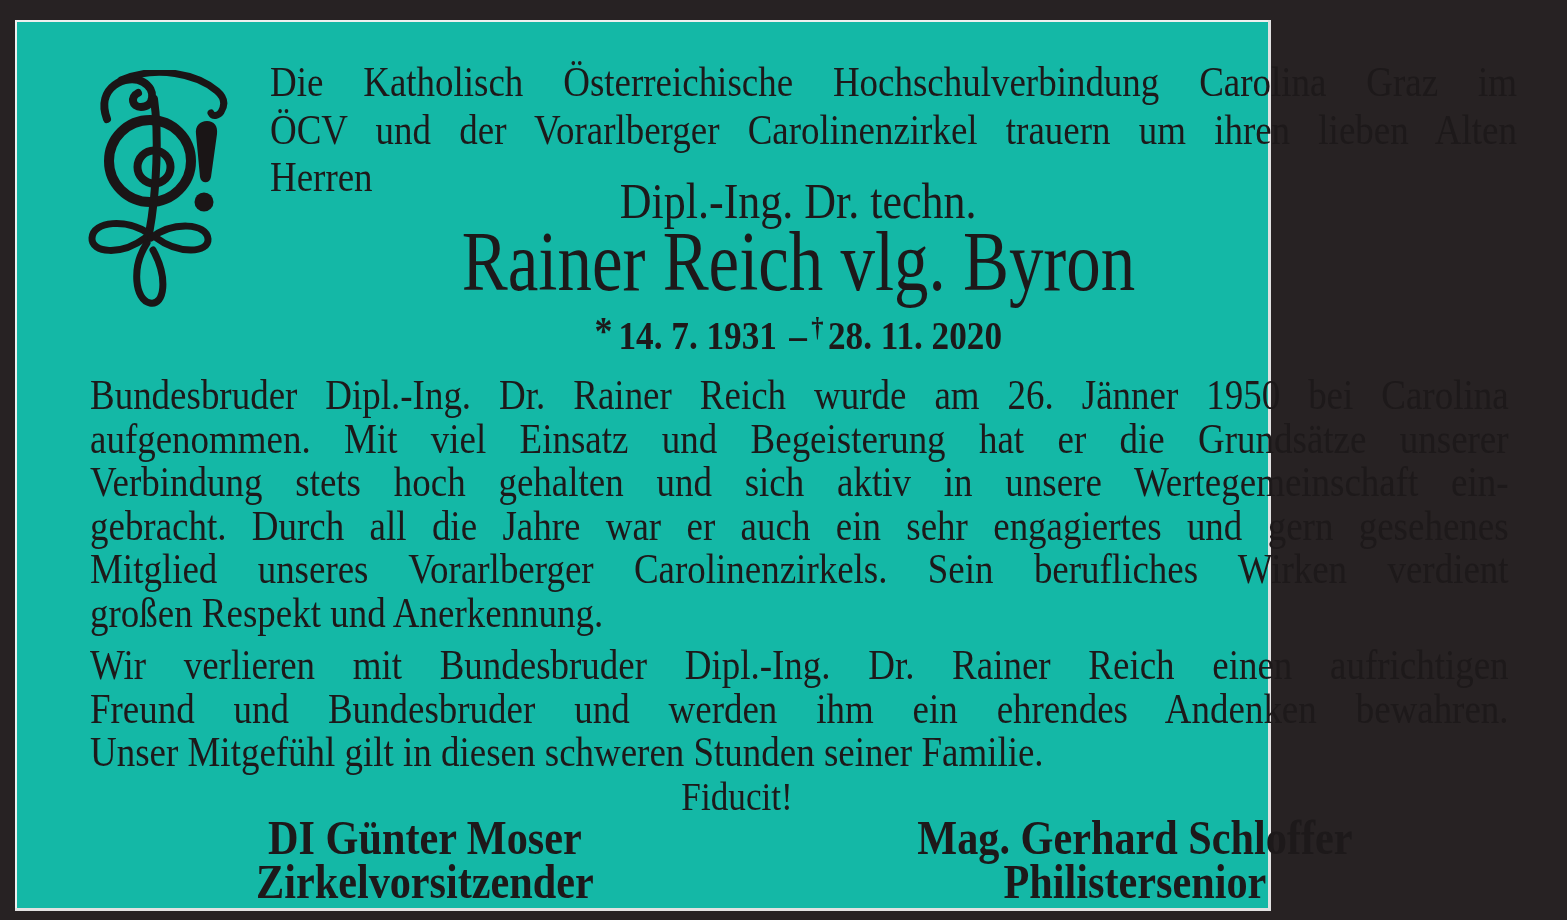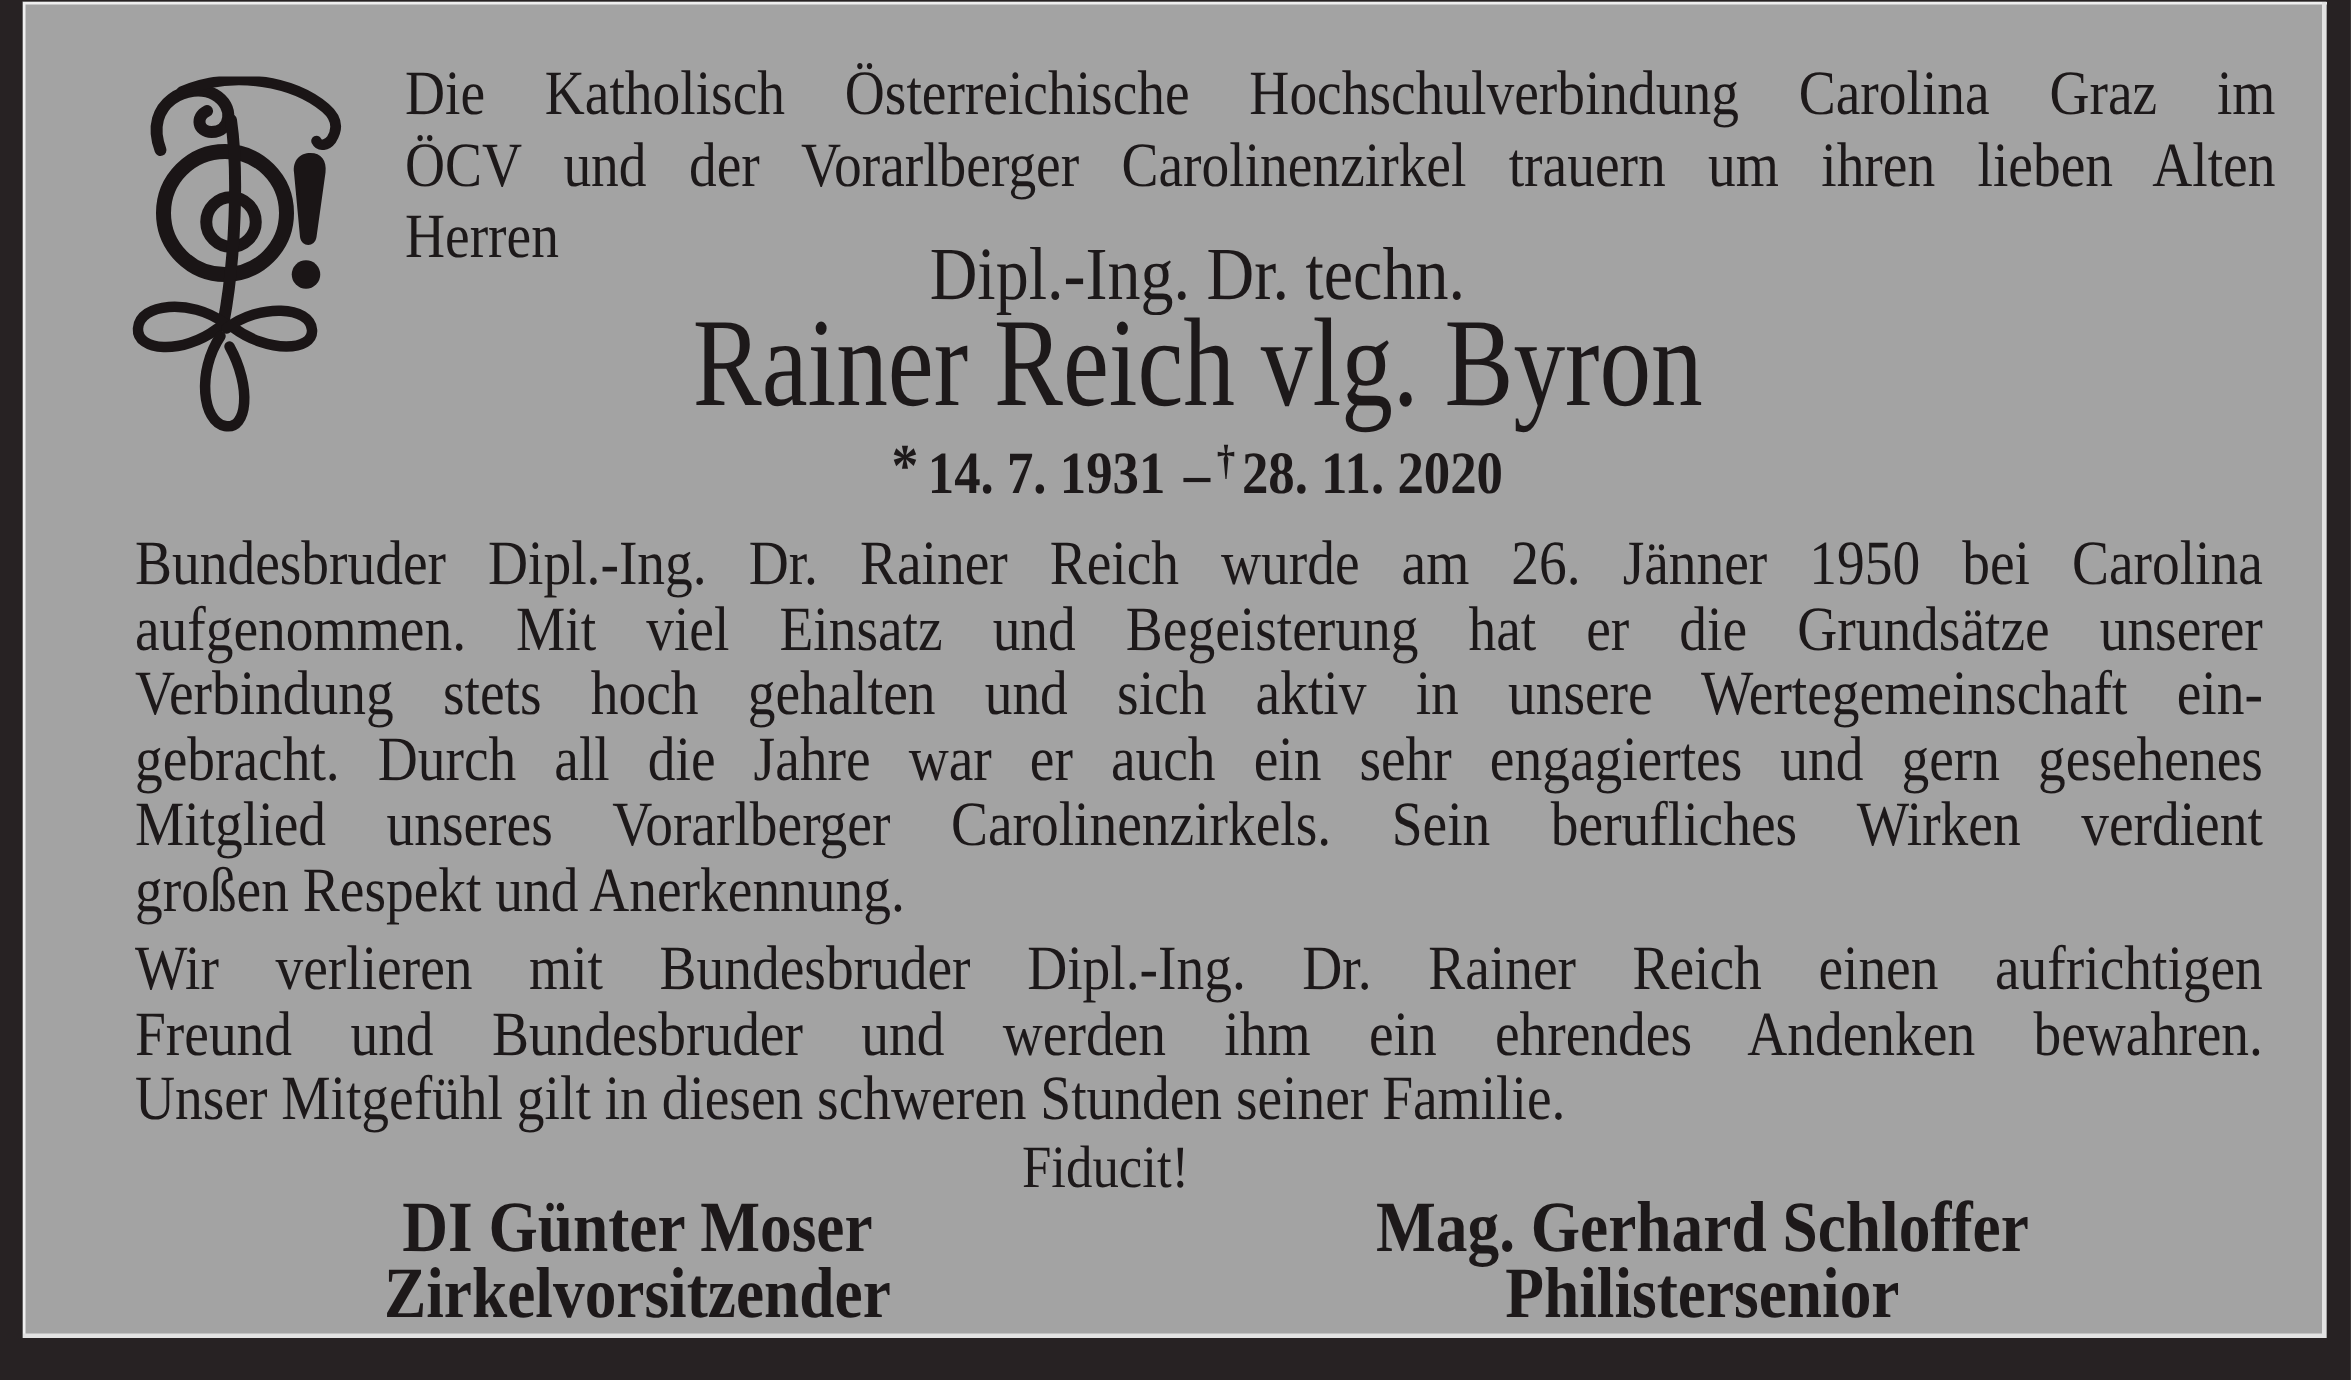--- a/index.html
+++ b/index.html
@@ -7,23 +7,23 @@
     position: relative;
     width: 1567px;
     height: 920px;
     background: #272223;
     overflow: hidden;
     font-family: "Liberation Serif", "DejaVu Serif", serif;
     color: #1d191a;
   }
   .sheet {
     position: absolute;
-    left: 15px; top: 1px;
-    width: 1536px; height: 891px;
-    background: #a3a3a3;
+    left: 15px; top: 20px;
+    width: 1256px; height: 891px;
+    background: #14b8a6;
     box-shadow: inset -3px -3px 0 #e2e2e2, inset 2px 2px 0 #efefef;
   }
   
   .cx { transform: scaleX(0.88); transform-origin: 0 0; }
   .cx-name { transform: scaleX(0.82); transform-origin: 0 0; }
 
   .monogram { position: absolute; left: 70px; top: 50px; width: 148px; height: 248px; }
   .monogram svg { width: 100%; height: 100%; }
 
   .intro {

